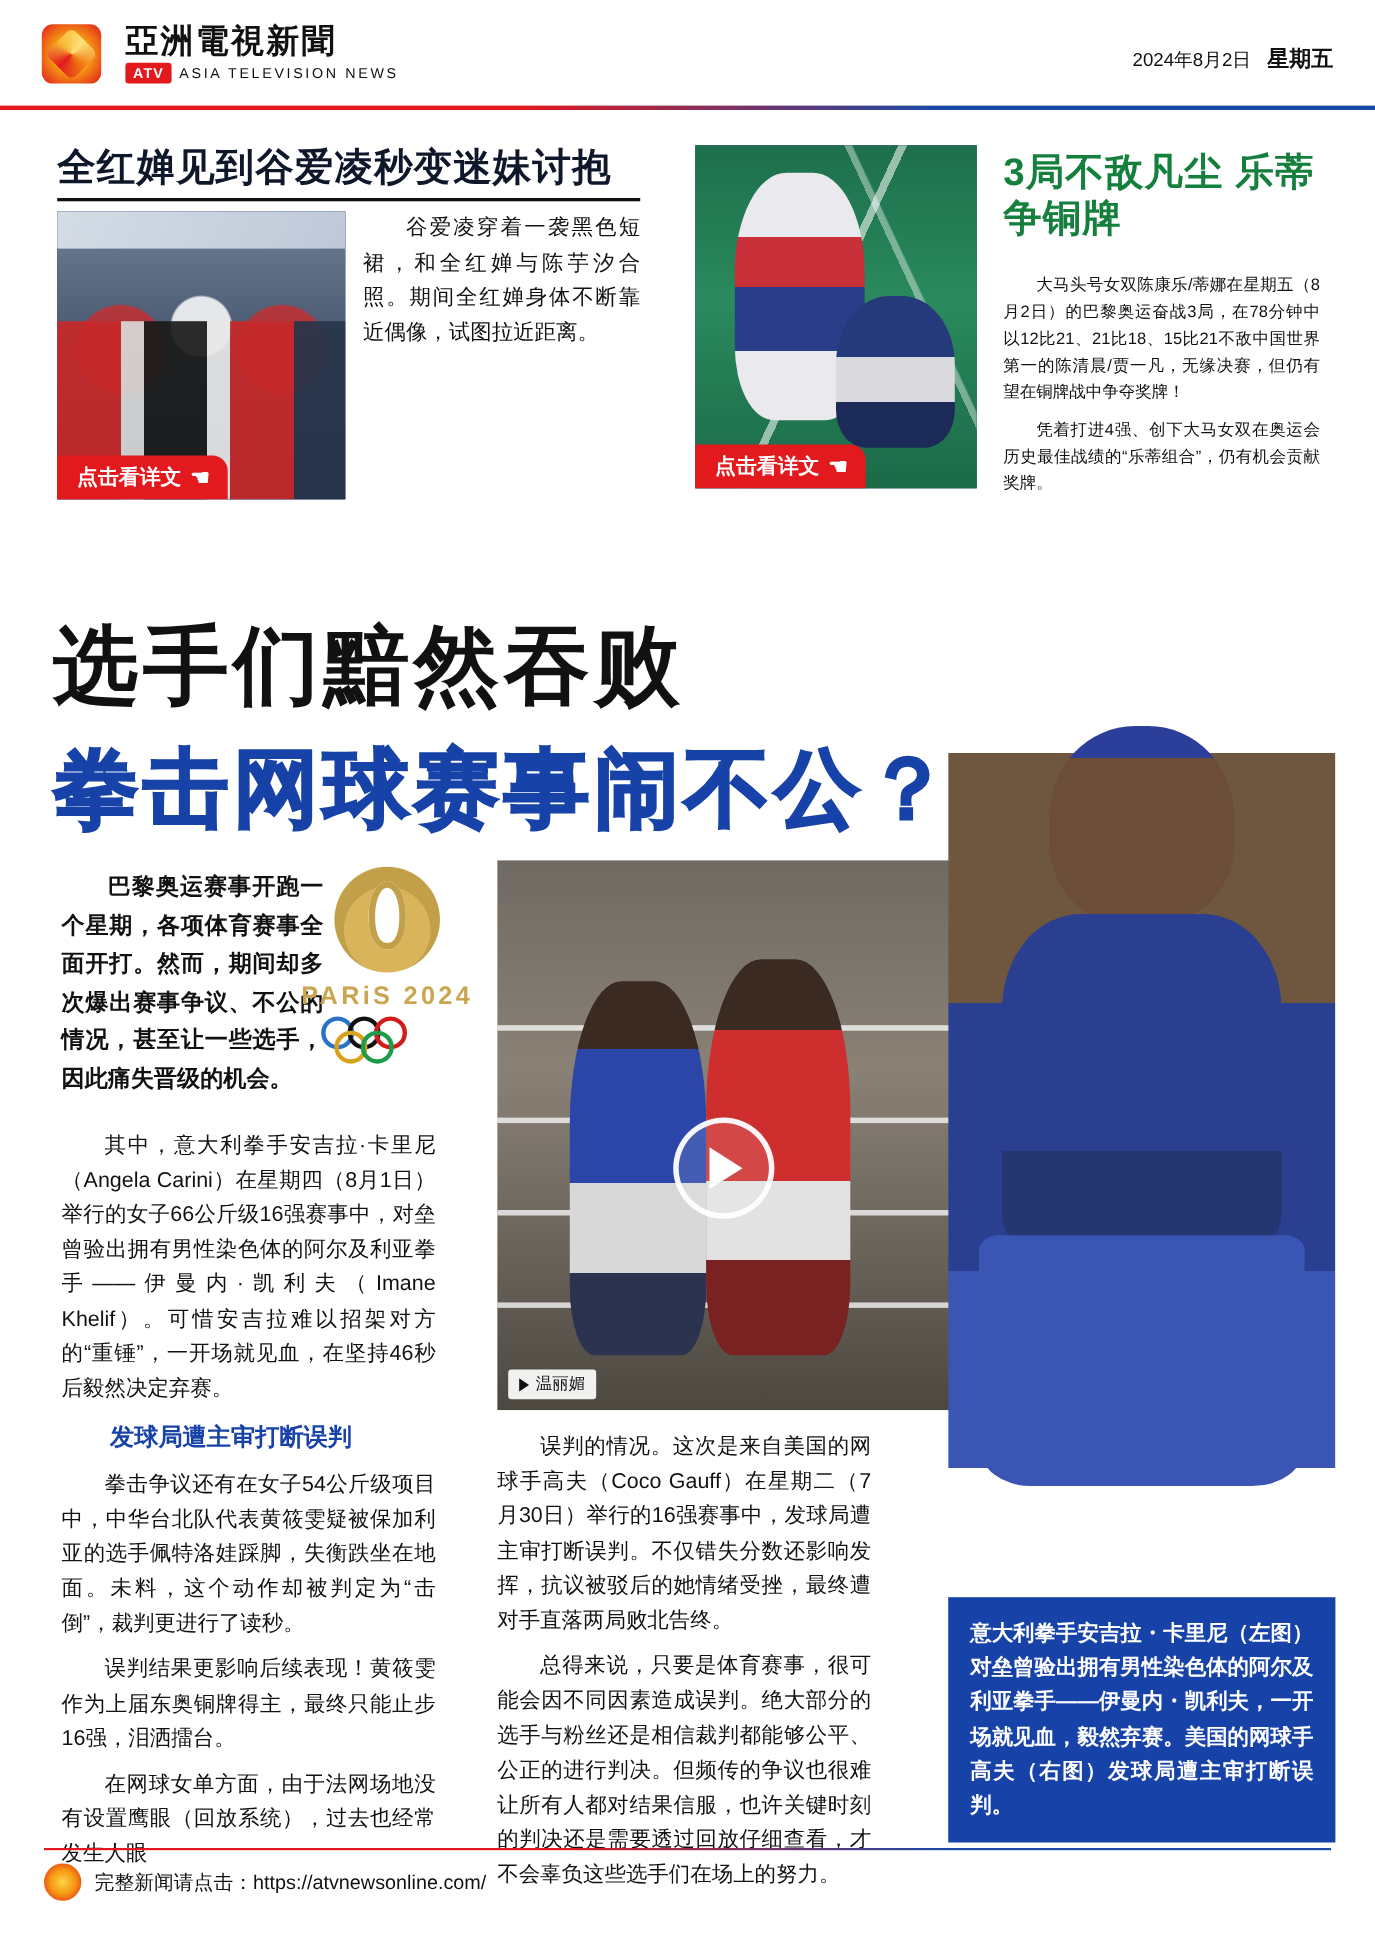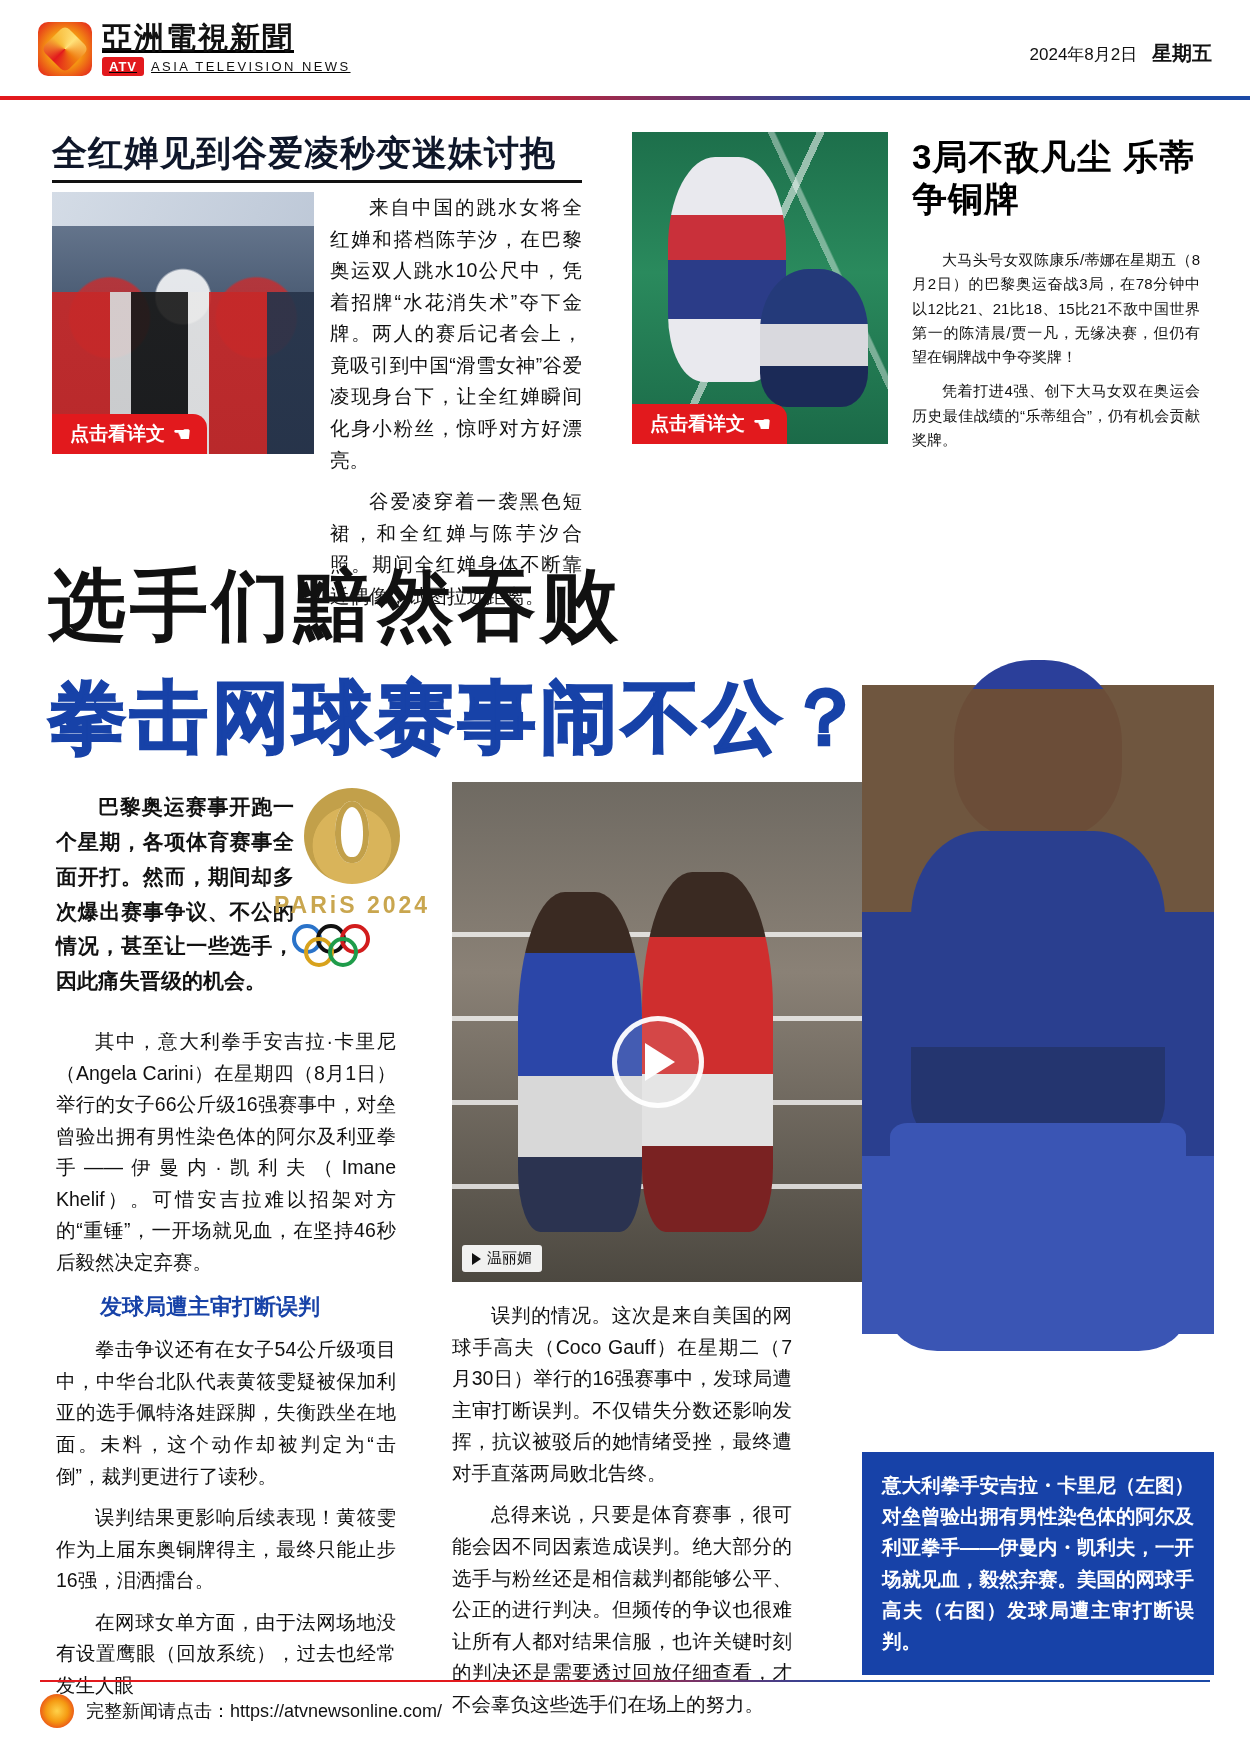--- a/index.html
+++ b/index.html
@@ -26,21 +26,21 @@
     width:54px; height:54px; border-radius:10px;
     background:radial-gradient(circle at 50% 50%, #ffd24a 0%, #f59a12 45%, #e2191d 100%);
     position:relative; overflow:hidden;
   }
   .logo-mark:before{
     content:""; position:absolute; left:50%; top:50%; width:34px; height:34px;
     transform:translate(-50%,-50%) rotate(45deg);
     background:conic-gradient(#ffe27a,#f07c10,#e2191d,#f7b733,#ffe27a);
     border-radius:6px;
   }
-  .logo-text { margin-left:10px;text-decoration:underline; }
+  .logo-text { margin-left:22px; }
   .logo-cn { font-size:30px; font-weight:bold; letter-spacing:2px; color:#111; line-height:1.05; }
   .logo-en-row { display:flex; align-items:center; margin-top:3px; }
   .logo-atv {
     background:#e2191d; color:#fff; font-size:13px; font-weight:bold;
     padding:2px 7px; border-radius:3px; letter-spacing:1px;text-align:right;
   }
   .logo-en { font-size:13px; letter-spacing:2.4px; color:#111; margin-left:7px; }
   .masthead-date {
     position:absolute; right:38px; top:40px; text-align:left;
     font-size:17px; color:#111;
@@ -116,21 +116,21 @@
     border-radius:40% 40% 30% 30%;
   }
   .p2-fig2{
     position:absolute;right:8%;bottom:12%;width:42%;height:44%;
     background:linear-gradient(180deg,#243a7a 0 40%, #d9d9de 40% 70%, #1b2a57 70% 100%);
     border-radius:45% 45% 25% 25%;
   }
 
   .top-right-head {
     position:absolute; left:912px; top:136px; width:288px;
-    font-size:35px; font-weight:bold; line-height:1.2; color:#000000; letter-spacing:1px;
+    font-size:35px; font-weight:bold; line-height:1.2; color:#15803d; letter-spacing:1px;
   }
   .art-right {
     position:absolute; left:912px; top:248px; width:288px;
     font-size:15px; line-height:1.62; color:#111; text-align:justify;
   }
   .art-right p { margin:0 0 10px 0; text-indent:2em; }
 
   
   .feature-h1 {
     position:absolute; left:48px; top:566px; width:1000px;
@@ -295,21 +295,20 @@
     <div class="p1-img">
       <div class="p1-people"></div>
     </div>
     <div class="badge">
       <span>点击看详文</span>
       <span class="hand">☚</span>
     </div>
   </div>
 
   <div class="art-left">
-    <p>来自中国的跳水女将全红婵和搭档陈芋汐，在巴黎奥运双人跳水10公尺中，凭着招牌“水花消失术”夺下金牌。两人的赛后记者会上，竟吸引到中国“滑雪女神”谷爱凌现身台下，让全红婵瞬间化身小粉丝，惊呼对方好漂亮。</p>
     <p>谷爱凌穿着一袭黑色短裙，和全红婵与陈芋汐合照。期间全红婵身体不断靠近偶像，试图拉近距离。</p>
   </div>
 
   <div class="photo p2">
     <div class="p2-img">
       <div class="p2-fig"></div>
       <div class="p2-fig2"></div>
     </div>
     <div class="badge">
       <span>点击看详文</span>

